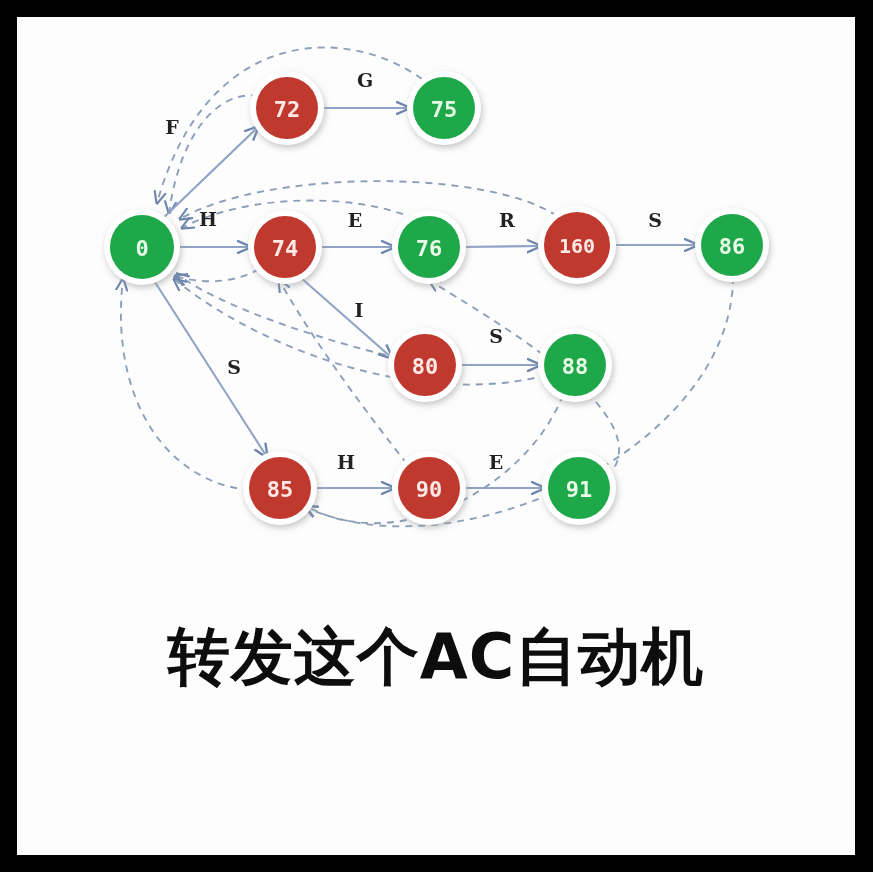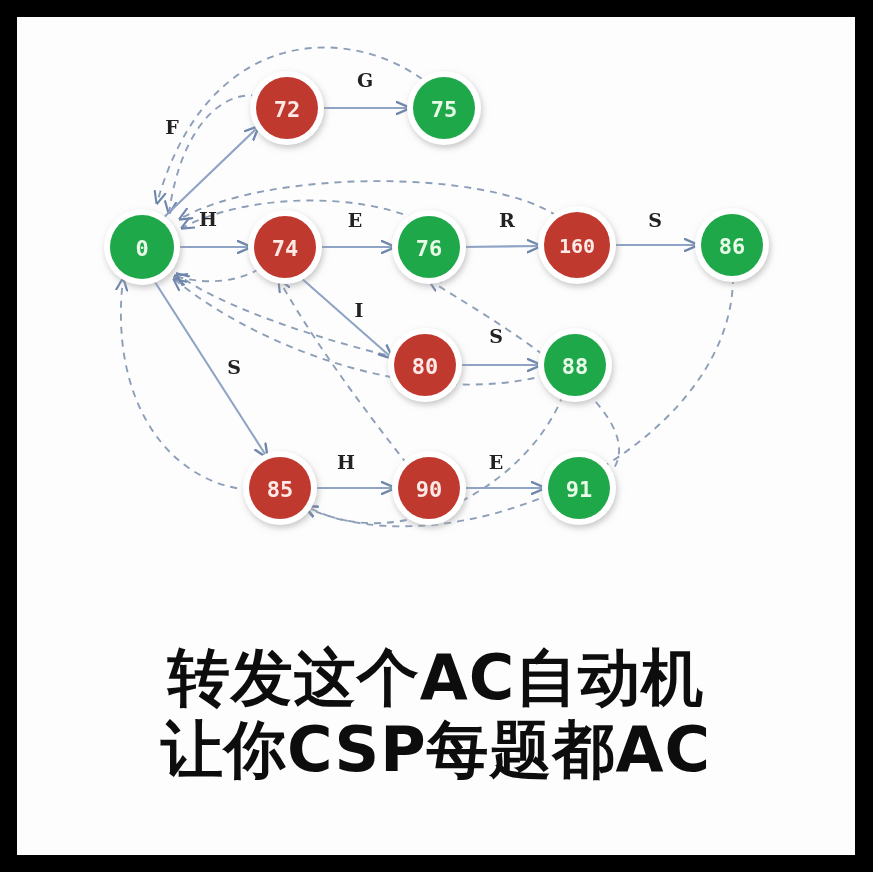--- a/index.html
+++ b/index.html
@@ -45,21 +45,21 @@
   }
   .fail-edge{
     fill:none;
     stroke:#8d9fb8;
     stroke-width:1.9;
     stroke-dasharray:7 6;
   }
   #caption{
     position:absolute;
     left:0;
-    top:625px;
+    top:604px;
     width:838px;
     text-align:center;
     color:#0d0d0d;
   }
   .caption-line{
     font-family:"DejaVu Sans", sans-serif;
     font-weight:700;
     font-size:62px;
     line-height:72px;
     letter-spacing:1px;
@@ -187,17 +187,16 @@
           <text x="342" y="293" class="edge-label" fill="#222222">I</text>
           <text x="479" y="319" class="edge-label" fill="#222222">S</text>
           <text x="217" y="350" class="edge-label" fill="#222222">S</text>
           <text x="329" y="445" class="edge-label" fill="#222222">H</text>
           <text x="479" y="445" class="edge-label" fill="#222222">E</text>
         </g>
     </svg>
 
     <div id="caption">
       <div class="caption-line">转发这个AC自动机</div>
-      <div class="caption-line">让你CSP每题都AC</div>
     </div>
 
   </div>
 </div>
 
 </body></html>

